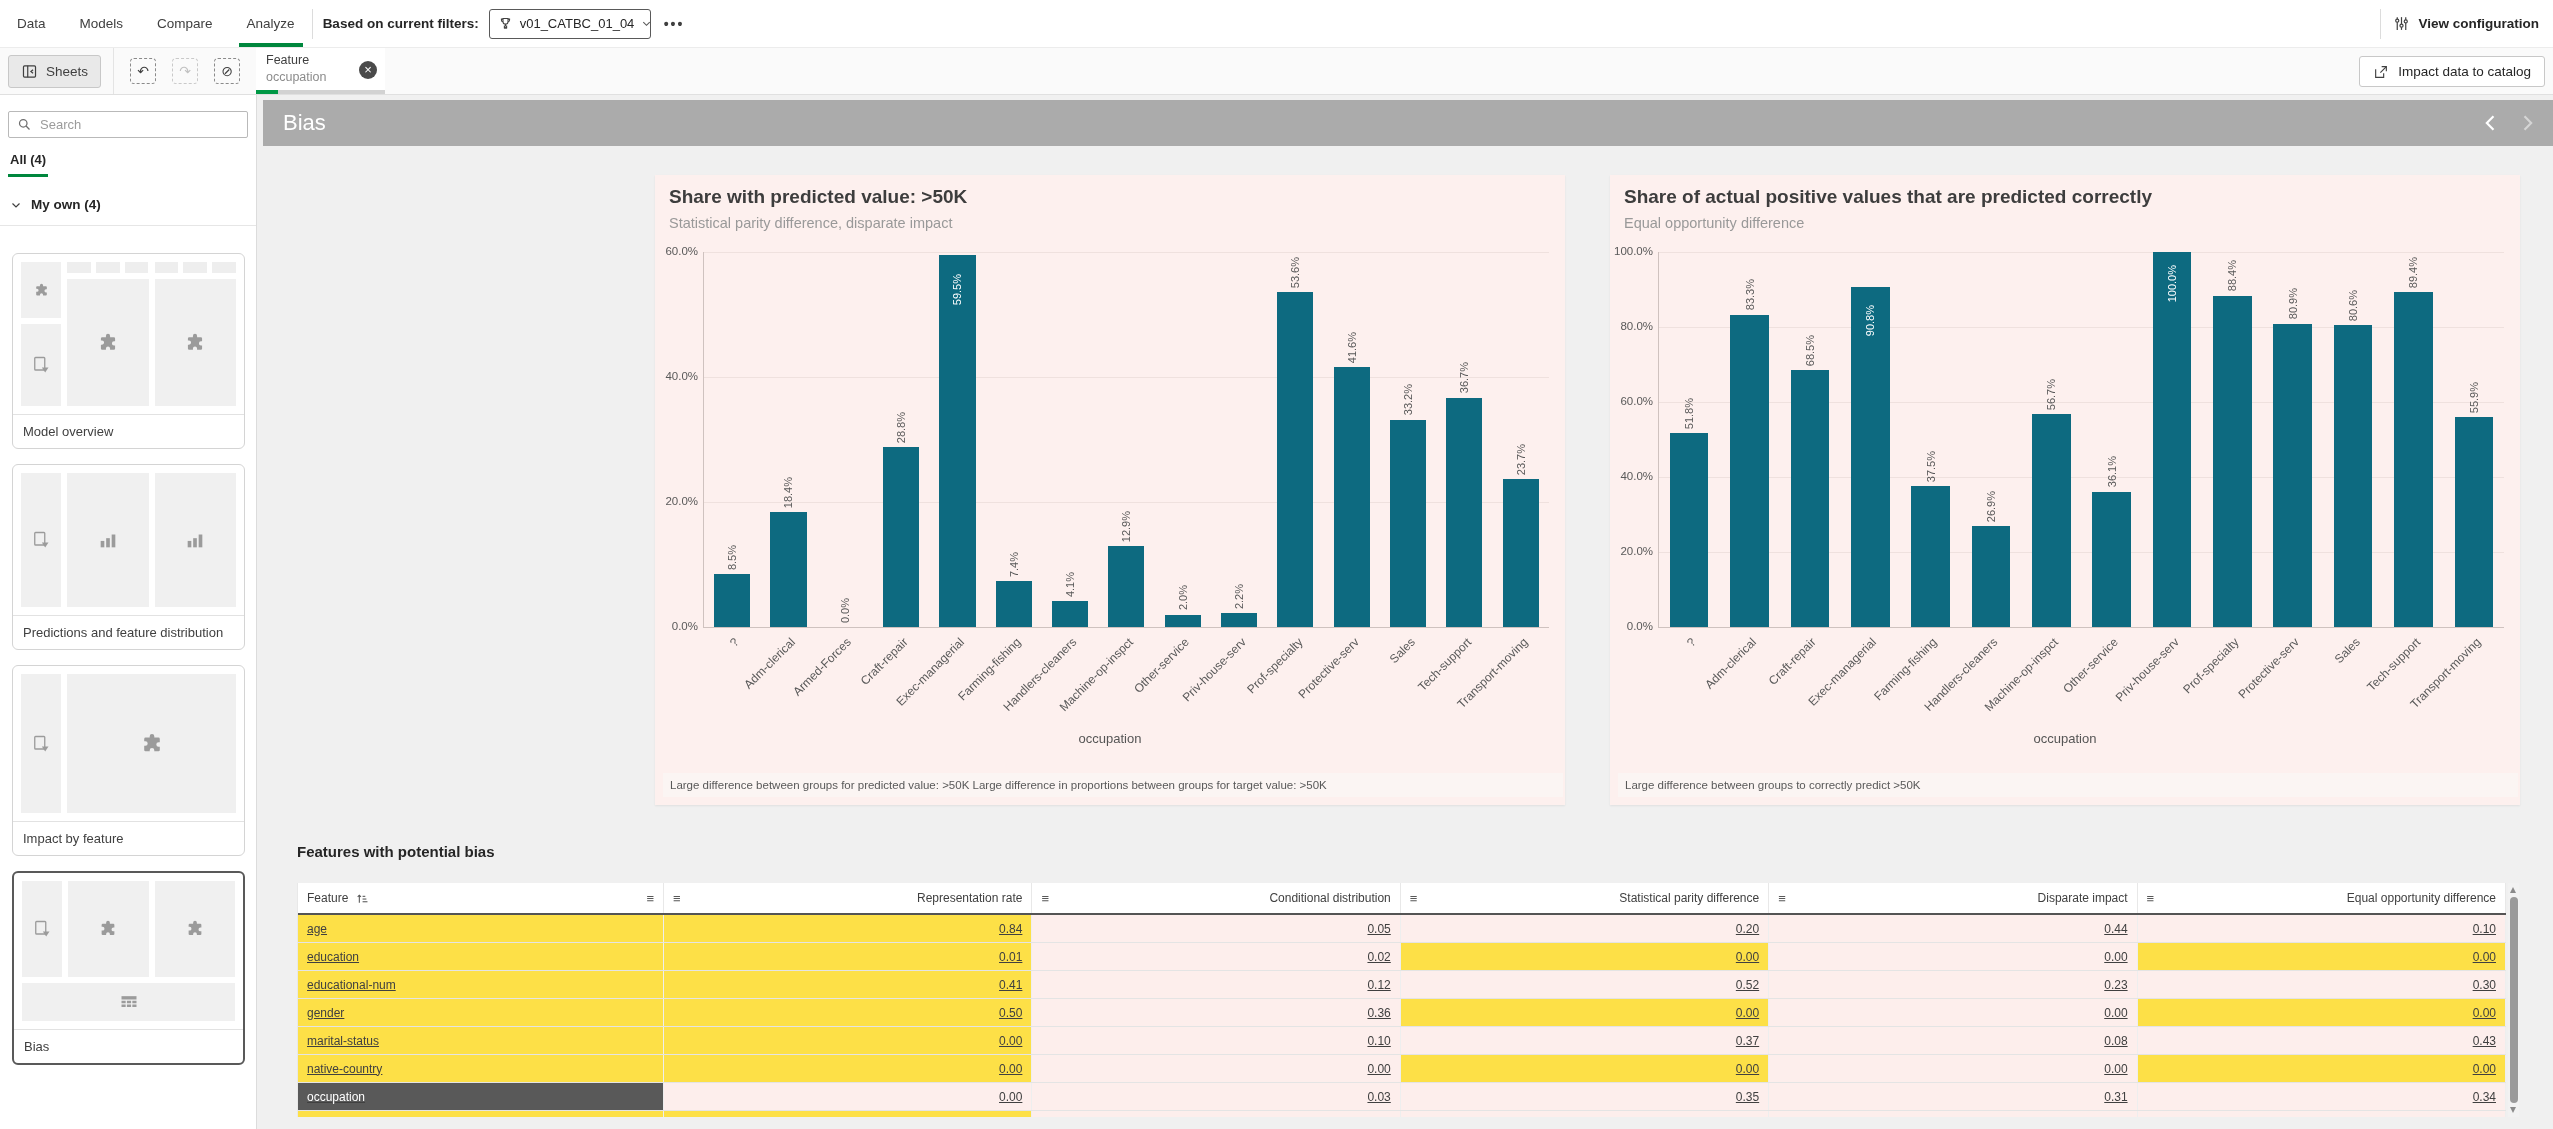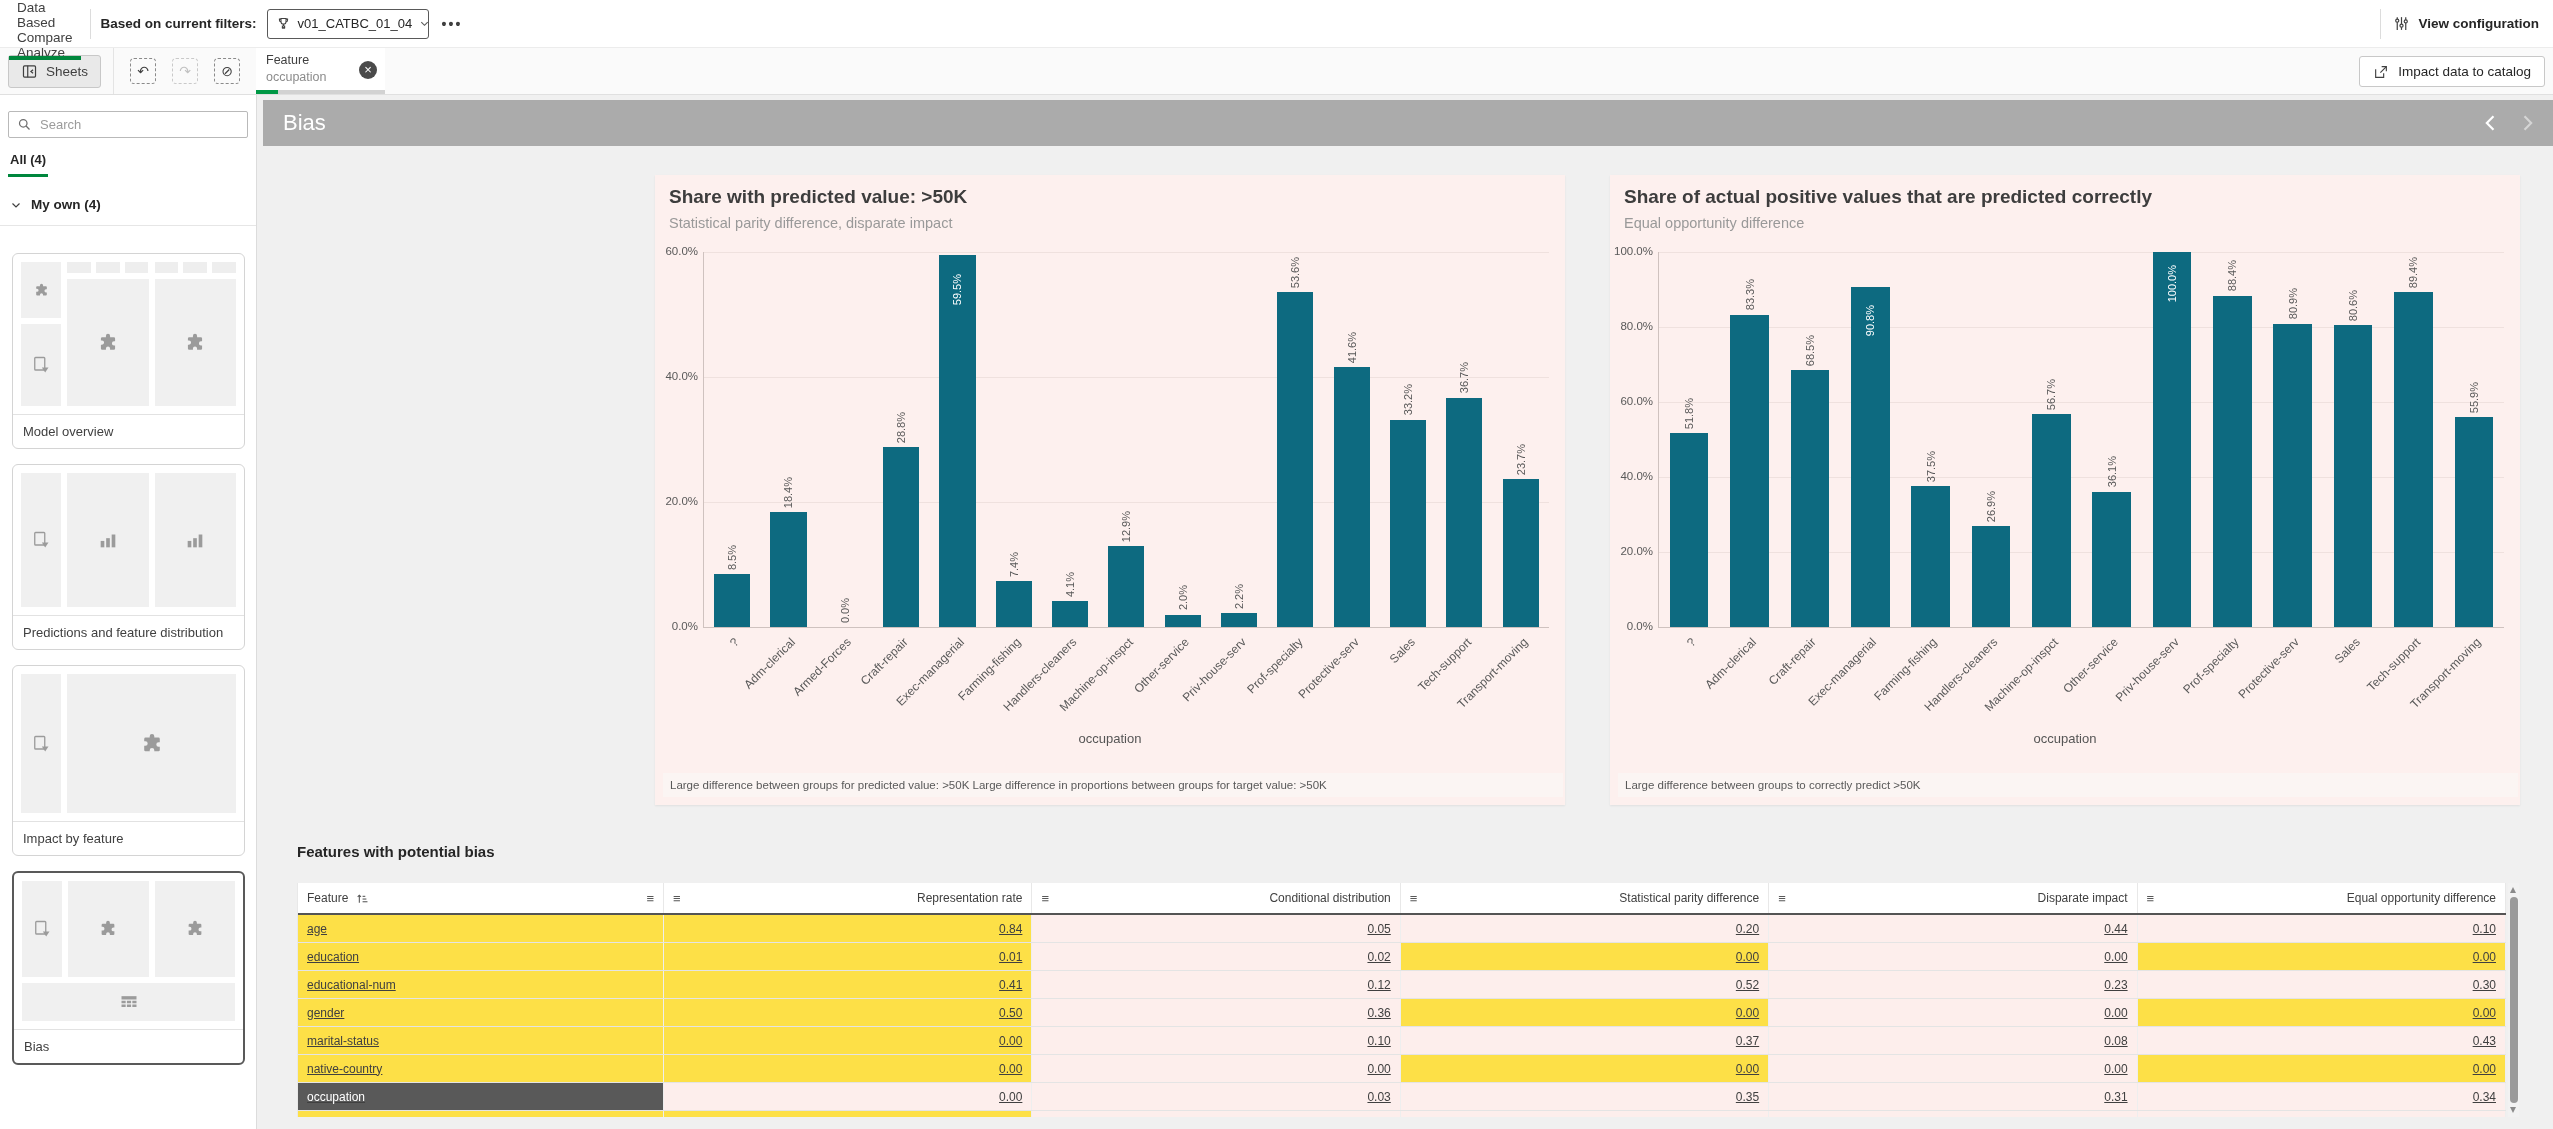--- a/index.html
+++ b/index.html
@@ -129,23 +129,23 @@
   .t-scroll .up, .t-scroll .down { position:absolute; left:2px; width:0; height:0;
         border-left:3.5px solid transparent; border-right:3.5px solid transparent; }
   .t-scroll .up { top:4px; border-bottom:6px solid #8a8a8a; }
   .t-scroll .down { bottom:4px; border-top:6px solid #8a8a8a; }
   .t-scroll .thumbbar { position:absolute; left:1.5px; top:14px; bottom:14px; width:8px; background:#9a9a9a; border-radius:4px; }
 </style>
 </head>
 <body>
 
 <div class="topbar">
-  <div id="topTabs" style="display:flex; height:100%;flex-direction:column;">
+  <div id="topTabs" style="display:flex; height:100%;">
       <div class="tab">Data</div>
-      <div class="tab">Based</div>
+      <div class="tab">Models</div>
       <div class="tab">Compare</div>
       <div class="tab active">Analyze</div>
     </div>
   <div class="vsep"></div>
   <span class="filters-label">Based on current filters:</span>
   <div class="dropdown">
     <span>
       <svg viewBox="0 0 24 24" width="15" height="15" fill="none" stroke="#404040" stroke-width="1.7">
         <path d="M8 4h8v5a4 4 0 0 1-8 0z"></path>
           <path d="M8 5H5.5v1.3A3 3 0 0 0 8 9.3"></path>

